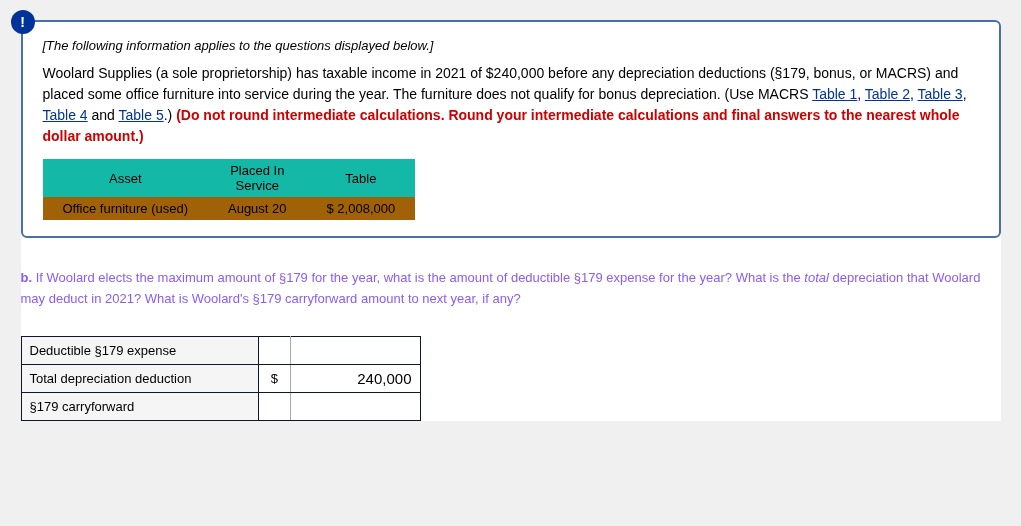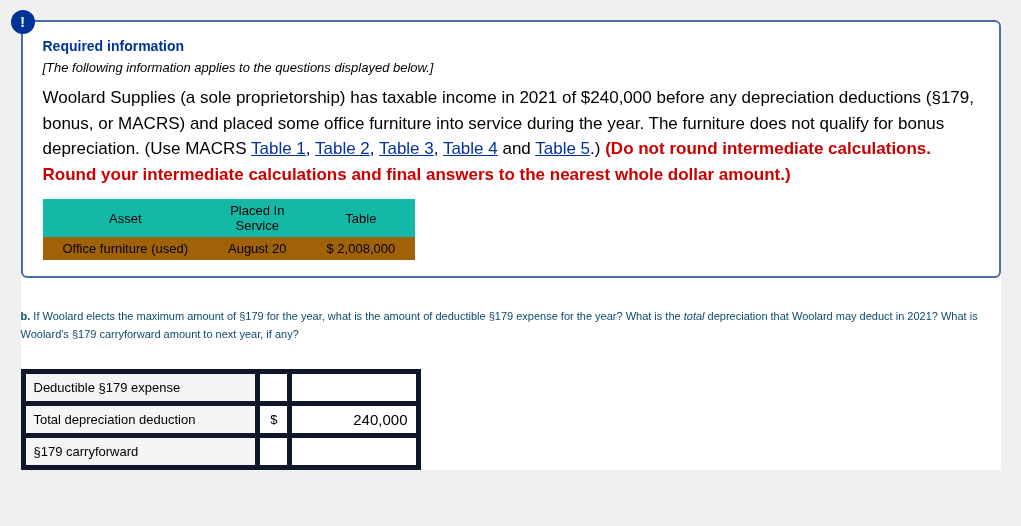--- a/index.html
+++ b/index.html
@@ -44,21 +44,21 @@
       font-size: 14px;
       margin-bottom: 6px;
     }
     .italic-text {
       font-style: italic;
       margin-bottom: 10px;
       color: #000;
       font-size: 13px;
     }
     .body-text {
-      font-size: 17px;
+      font-size: 14px;
       line-height: 1.5;
       margin-bottom: 12px;
       color: #000;
     }
     .link-blue {
       color: #003399;
       text-decoration: underline;
     }
     .bold-red {
       color: #cc0000;
@@ -82,35 +82,35 @@
       color: #000;
     }
     .asset-table tbody tr {
       background: #a16207;
     }
     .asset-table td:first-child {
       text-align: left;
     }
     .section-b {
       padding: 10px 0;
-      font-size: 11px;
+      font-size: 13px;
       line-height: 1.6;
-      color: #0c4a6e;
+      color: #8b5cf6;
     }
     .section-b-label {
       font-weight: bold;
     }
     .answer-table {
       border-collapse: collapse;
       margin-top: 16px;
       font-size: 13px;
       width: 400px;
     }
     .answer-table tr td {
-      border: 5px solid #0f172a;
+      border: 1px solid #0f172a;
       padding: 5px 8px;
     }
     .answer-table tr td:first-child {
       width: 220px;
       background: #f5f5f5;
     }
     .answer-table tr td:nth-child(2) {
       width: 30px;
       text-align: center;
       background: #fff;
@@ -131,21 +131,20 @@
     }
   </style>
 </head>
 <body>
 
 <div class="main-container">
 
   <div class="info-box">
     <div class="alert-icon">!</div>
 
-    <div class="required-info-title">Required information</div>
 
     <div class="italic-text">[The following information applies to the questions displayed below.]</div>
 
     <div class="body-text">
       Woolard Supplies (a sole proprietorship) has taxable income in 2021 of $240,000 before any depreciation deductions
       (§179, bonus, or MACRS) and placed some office furniture into service during the year. The furniture does not qualify for
       bonus depreciation. (Use MACRS
       <a class="link-blue">Table 1</a>,
       <a class="link-blue">Table 2</a>,
       <a class="link-blue">Table 3</a>,

